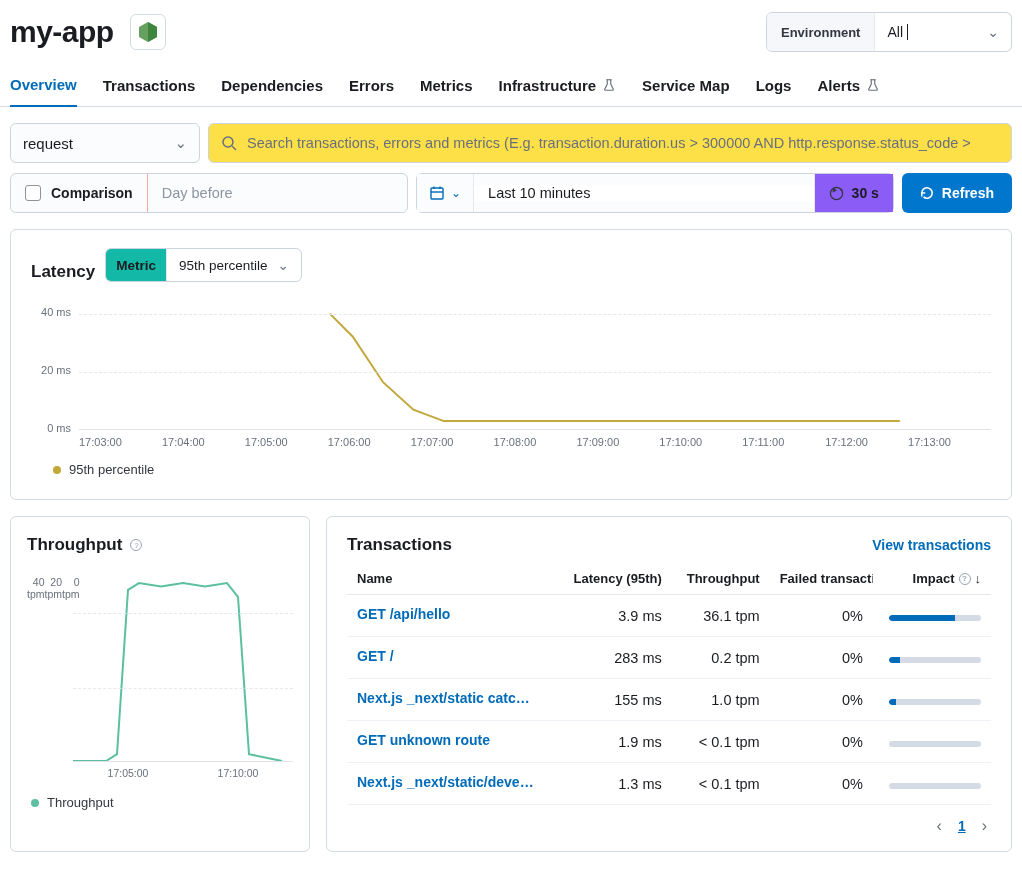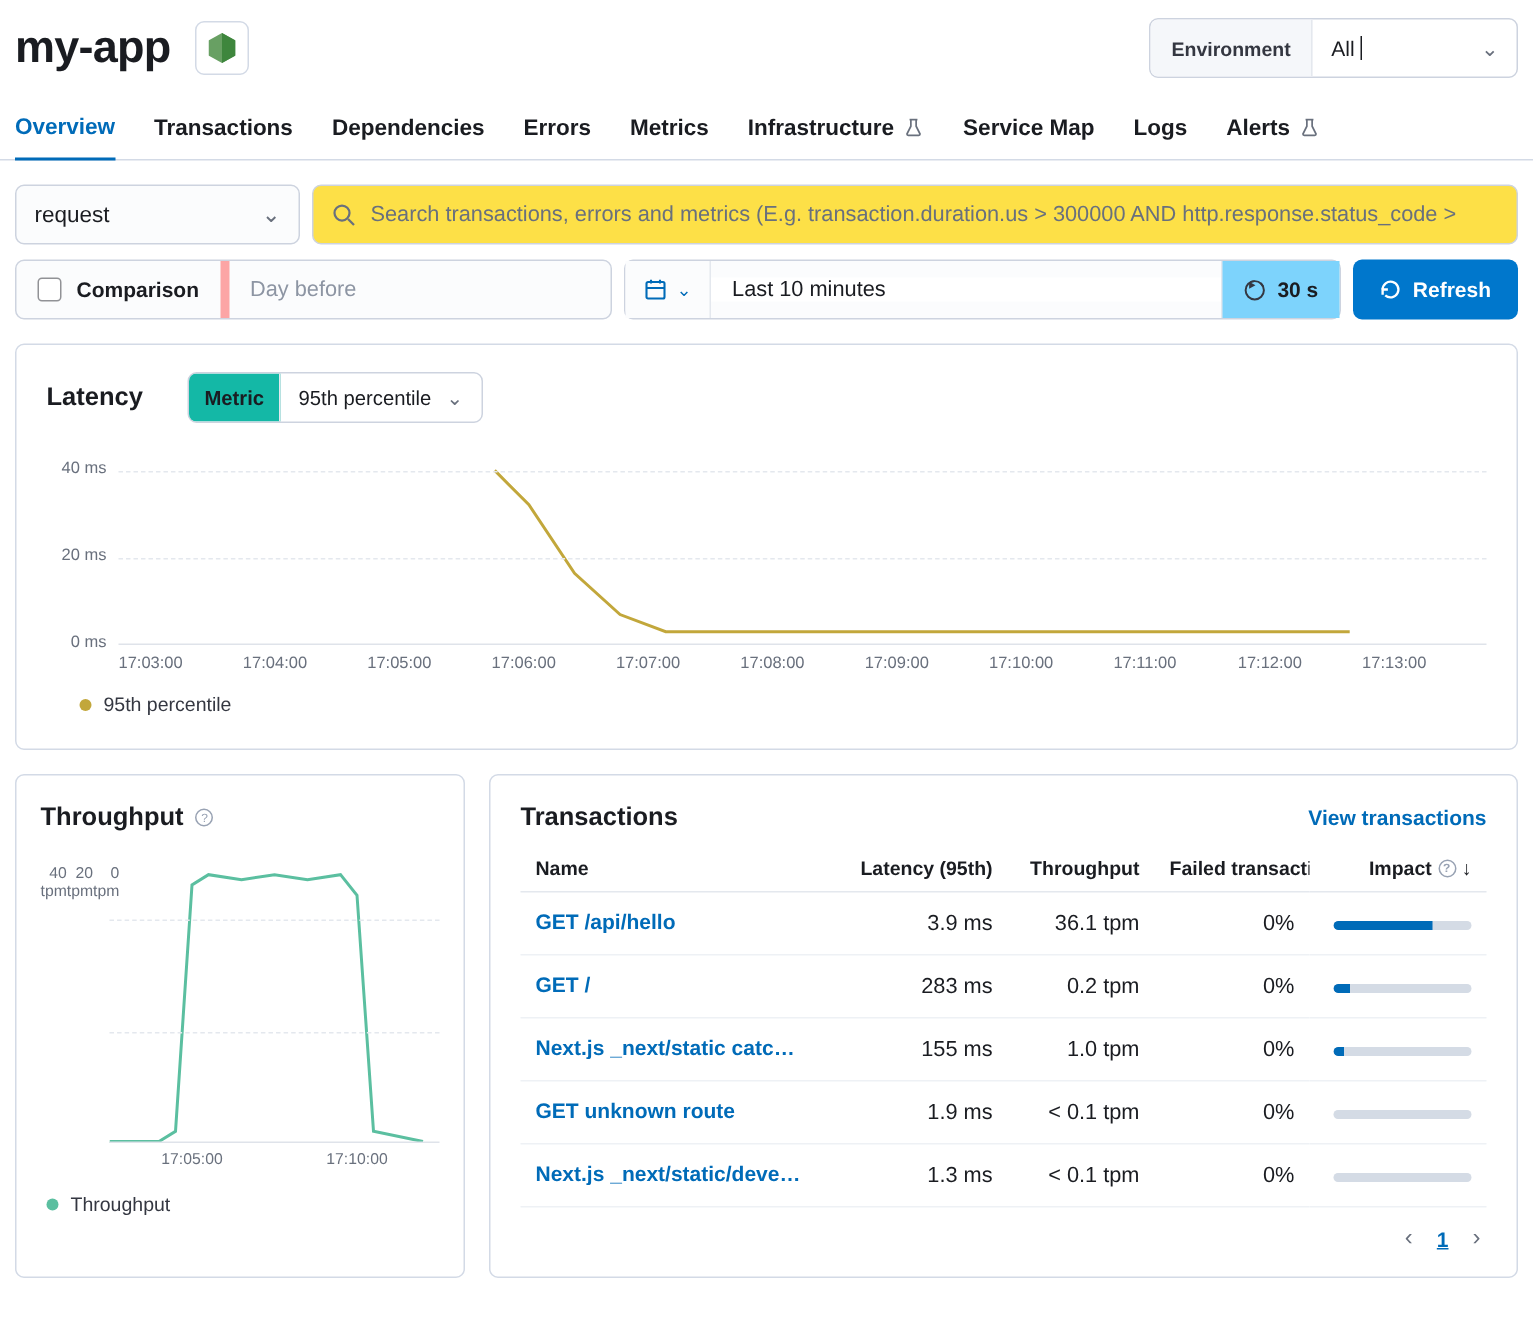--- a/index.html
+++ b/index.html
@@ -36,32 +36,32 @@
   .tab .beaker { color:#69707d; }
 
   .filters { display:flex; gap:8px; padding: 16px 10px 0 10px; }
   .select-box { display:flex; align-items:center; justify-content:space-between; border:1px solid #cdd3df; border-radius:6px; background:#fbfcfd; height:40px; padding:0 12px; font-size:15px; cursor:pointer;}
   .type-select { width:190px; }
   .search-box { flex:1; display:flex; align-items:center; gap:10px; border:1px solid #cdd3df; border-radius:6px; background:#fde047; height:40px; padding:0 12px; color:#69707d; font-size:14.5px; overflow:hidden; white-space:nowrap;}
 
   .controls { display:flex; gap:8px; padding: 10px 10px 0 10px; }
   .ctrl { display:flex; align-items:center; border:1px solid #cdd3df; border-radius:6px; height:40px; background:#fbfcfd;}
   .comparison { width:398px; }
-  .comp-left { display:flex; align-items:center; gap:10px; padding:0 14px; border-right:6px solid #fca5a5; height:100%; font-weight:600; font-size:14px;}
+  .comp-left { display:flex; align-items:center; gap:10px; padding:0 14px; border-right:1px solid #fca5a5; height:100%; font-weight:600; font-size:14px;}
   .checkbox { width:16px; height:16px; border:1px solid #919296; border-radius:3px; background:#fff;}
   .comp-right { padding:0 14px; color:#8d95a3; font-size:14.5px;}
   .time-group { flex:1; display:flex; }
   .time-icon { padding:0 12px; display:flex; align-items:center; gap:6px; color:#006bb8; border-right:1px solid #e4e8ee; height:100%; background:#fbfcfd;}
   .time-val { flex:1; padding:0 14px; display:flex; align-items:center; background:#fff; font-size:14.5px;}
-  .time-refresh { display:flex; align-items:center; gap:8px; padding:4px 14px; border-left:1px solid #e4e8ee; height:100%; font-weight:700; font-size:14px; background:#7dd3fc;}
+  .time-refresh { display:flex; align-items:center; gap:8px; padding:4px 14px; border-left:1px solid #e4e8ee; height:100%; font-weight:700; font-size:14px; background:#8b5cf6;}
   .btn-refresh { display:flex; align-items:center; gap:8px; background:#07c; color:#fff; border:none; border-radius:6px; height:40px; padding:0 18px; font-weight:700; font-size:14px; cursor:pointer;}
 
   .panel { border:1px solid #d3dae6; border-radius:6px; margin:16px 10px 0 10px; }
   .panel-pad { padding:18px 20px; }
-  .latency-head { display:flex; align-items:center; gap:30px;}
+  .latency-head { display:flex; align-items:flex-end; gap:10px;}
   .panel-title { font-weight:700; font-size:17px;}
   .metric-select { display:flex; align-items:stretch; border:1px solid #cdd3df; border-radius:6px; overflow:hidden; height:34px; font-size:13.5px;}
   .metric-select .lbl { background:#14b8a6; display:flex; align-items:center; padding:0 10px; font-weight:600; border-right:1px solid #e4e8ee;}
   .metric-select .val { display:flex; align-items:center; padding:0 12px; gap:10px; cursor:pointer;}
 
   .chart-wrap { position:relative; margin-top:18px; }
   .y-axis { position:absolute; left:0; top:0; bottom:20px; display:flex; flex-direction:column; justify-content:space-between; font-size:11px; color:#69707d; text-align:right; width:40px;}
   .y-axis div { transform: translateY(6px); }
   .plot { margin-left:48px; position:relative; height:130px; }
   .gridline { position:absolute; left:0; right:0; border-top:1px dashed #e4e8ee; }

